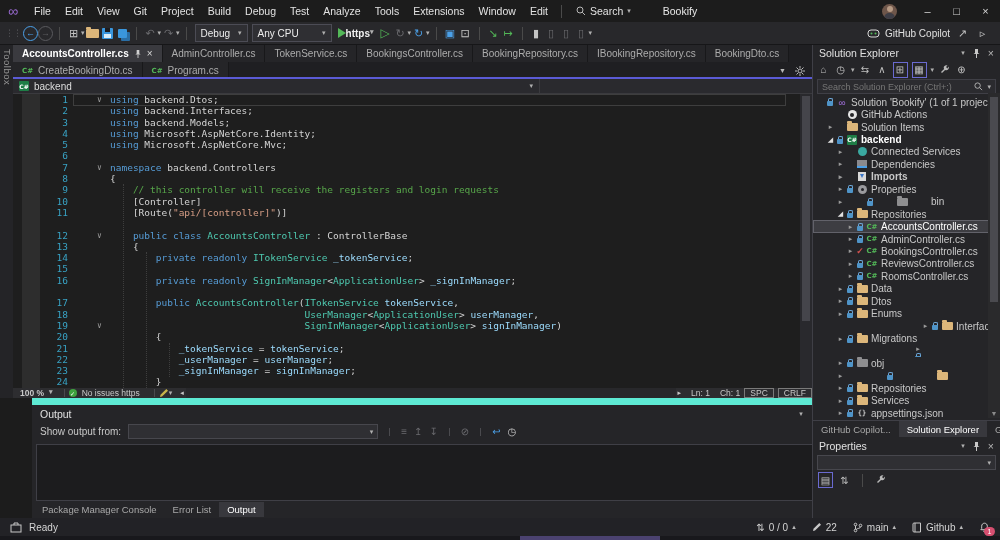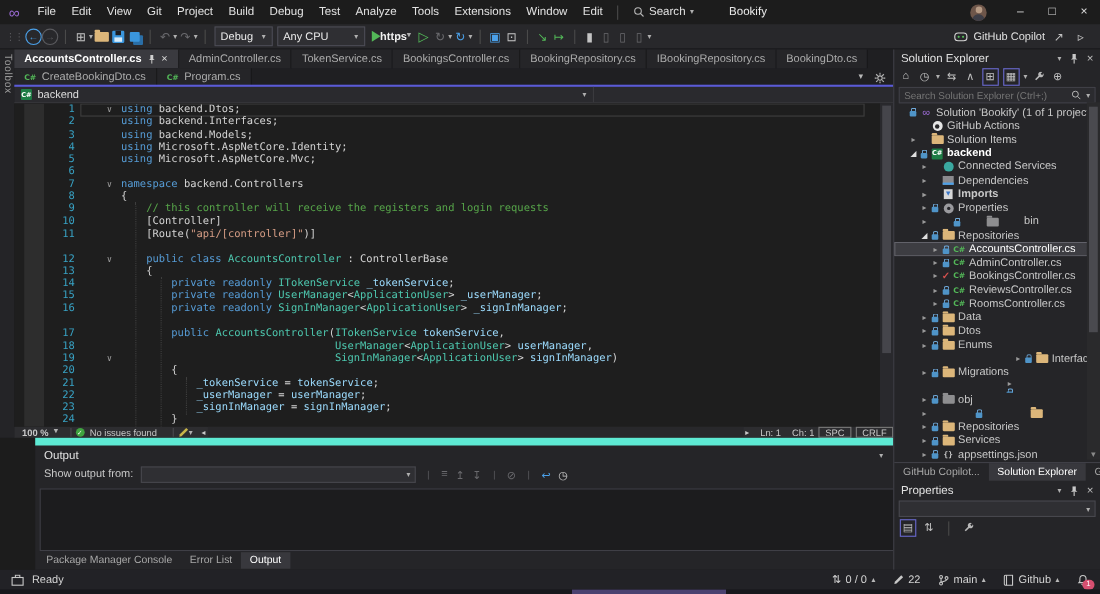--- a/index.html
+++ b/index.html
@@ -354,21 +354,21 @@
         <div class="code-line"><span class="ln">6</span><span class="ctext"></span></div>
         <div class="code-line"><span class="ln">7</span><span class="fold">∨</span><span class="ctext"><span class="tok-k">namespace </span><span class="tok-p">backend.Controllers</span></span></div>
         <div class="code-line"><span class="ln">8</span><span class="ctext"><span class="tok-p">{</span></span></div>
         <div class="code-line"><span class="ln">9</span><span class="ctext"><span class="tok-c">    // this controller will receive the registers and login requests</span></span></div>
         <div class="code-line"><span class="ln">10</span><span class="ctext"><span class="tok-p">    [Controller]</span></span></div>
         <div class="code-line"><span class="ln">11</span><span class="ctext"><span class="tok-p">    [Route(</span><span class="tok-s">"api/[controller]"</span><span class="tok-p">)]</span></span></div>
         <div class="code-line spacer"></div>
         <div class="code-line"><span class="ln">12</span><span class="fold">∨</span><span class="ctext"><span class="tok-k">    public class </span><span class="tok-t">AccountsController</span><span class="tok-p"> : ControllerBase</span></span></div>
         <div class="code-line"><span class="ln">13</span><span class="ctext"><span class="tok-p">    {</span></span></div>
         <div class="code-line"><span class="ln">14</span><span class="ctext"><span class="tok-k">        private readonly </span><span class="tok-t">ITokenService</span><span class="tok-v"> _tokenService</span><span class="tok-p">;</span></span></div>
-        <div class="code-line"><span class="ln">15</span><span class="ctext"><span class="tok-k">        private readonly </span><span class="tok-t">UserManager</span><span class="tok-p">&lt;</span><span class="tok-t">ApplicationUser</span><span class="tok-p">&gt; </span><span class="tok-v">_userManager</span><span class="tok-p">;</span></span></div>
+        <div class="code-line"><span class="ln">15</span></div>
         <div class="code-line"><span class="ln">16</span><span class="ctext"><span class="tok-k">        private readonly </span><span class="tok-t">SignInManager</span><span class="tok-p">&lt;</span><span class="tok-t">ApplicationUser</span><span class="tok-p">&gt; </span><span class="tok-v">_signInManager</span><span class="tok-p">;</span></span></div>
         <div class="code-line spacer"></div>
         <div class="code-line"><span class="ln">17</span><span class="ctext"><span class="tok-k">        public </span><span class="tok-t">AccountsController</span><span class="tok-p">(</span><span class="tok-t">ITokenService</span><span class="tok-v"> tokenService</span><span class="tok-p">,</span></span></div>
         <div class="code-line"><span class="ln">18</span><span class="ctext"><span class="tok-t">                                  UserManager</span><span class="tok-p">&lt;</span><span class="tok-t">ApplicationUser</span><span class="tok-p">&gt; </span><span class="tok-v">userManager</span><span class="tok-p">,</span></span></div>
         <div class="code-line"><span class="ln">19</span><span class="fold">∨</span><span class="ctext"><span class="tok-t">                                  SignInManager</span><span class="tok-p">&lt;</span><span class="tok-t">ApplicationUser</span><span class="tok-p">&gt; </span><span class="tok-v">signInManager</span><span class="tok-p">)</span></span></div>
         <div class="code-line"><span class="ln">20</span><span class="ctext"><span class="tok-p">        {</span></span></div>
         <div class="code-line"><span class="ln">21</span><span class="ctext"><span class="tok-v">            _tokenService</span><span class="tok-p"> = </span><span class="tok-v">tokenService</span><span class="tok-p">;</span></span></div>
         <div class="code-line"><span class="ln">22</span><span class="ctext"><span class="tok-v">            _userManager</span><span class="tok-p"> = </span><span class="tok-v">userManager</span><span class="tok-p">;</span></span></div>
         <div class="code-line"><span class="ln">23</span><span class="ctext"><span class="tok-v">            _signInManager</span><span class="tok-p"> = </span><span class="tok-v">signInManager</span><span class="tok-p">;</span></span></div>
         <div class="code-line"><span class="ln">24</span><span class="ctext"><span class="tok-p">        }</span></span></div>
@@ -379,21 +379,21 @@
     <div class="ed-thumb"></div>
   </div>
 
   <div class="edstatus">
     <span class="zoomseg">
       <span>100 %</span>
       <span class="dd">▾</span>
     </span>
     <span class="vline"></span>
     <span class="okdot">✓</span>
-    <span style="margin-left:5px">No issues found</span>
+    <span style="margin-left:5px">No issues https</span>
     <span class="vline" style="margin-left:14px"></span>
     <span>
         <svg width="10" height="10" viewBox="0 0 10 10">
           <path d="M1 9l2-.5L9 2.7 7.3 1 1.5 6.8z" fill="#c8b44a"></path>
         </svg>
       </span>
     <span class="dd">▾</span>
     <span style="margin-left:8px;font-size:7px">◂</span>
     <div class="hstrack"></div>
     <span style="font-size:7px">▸</span>

